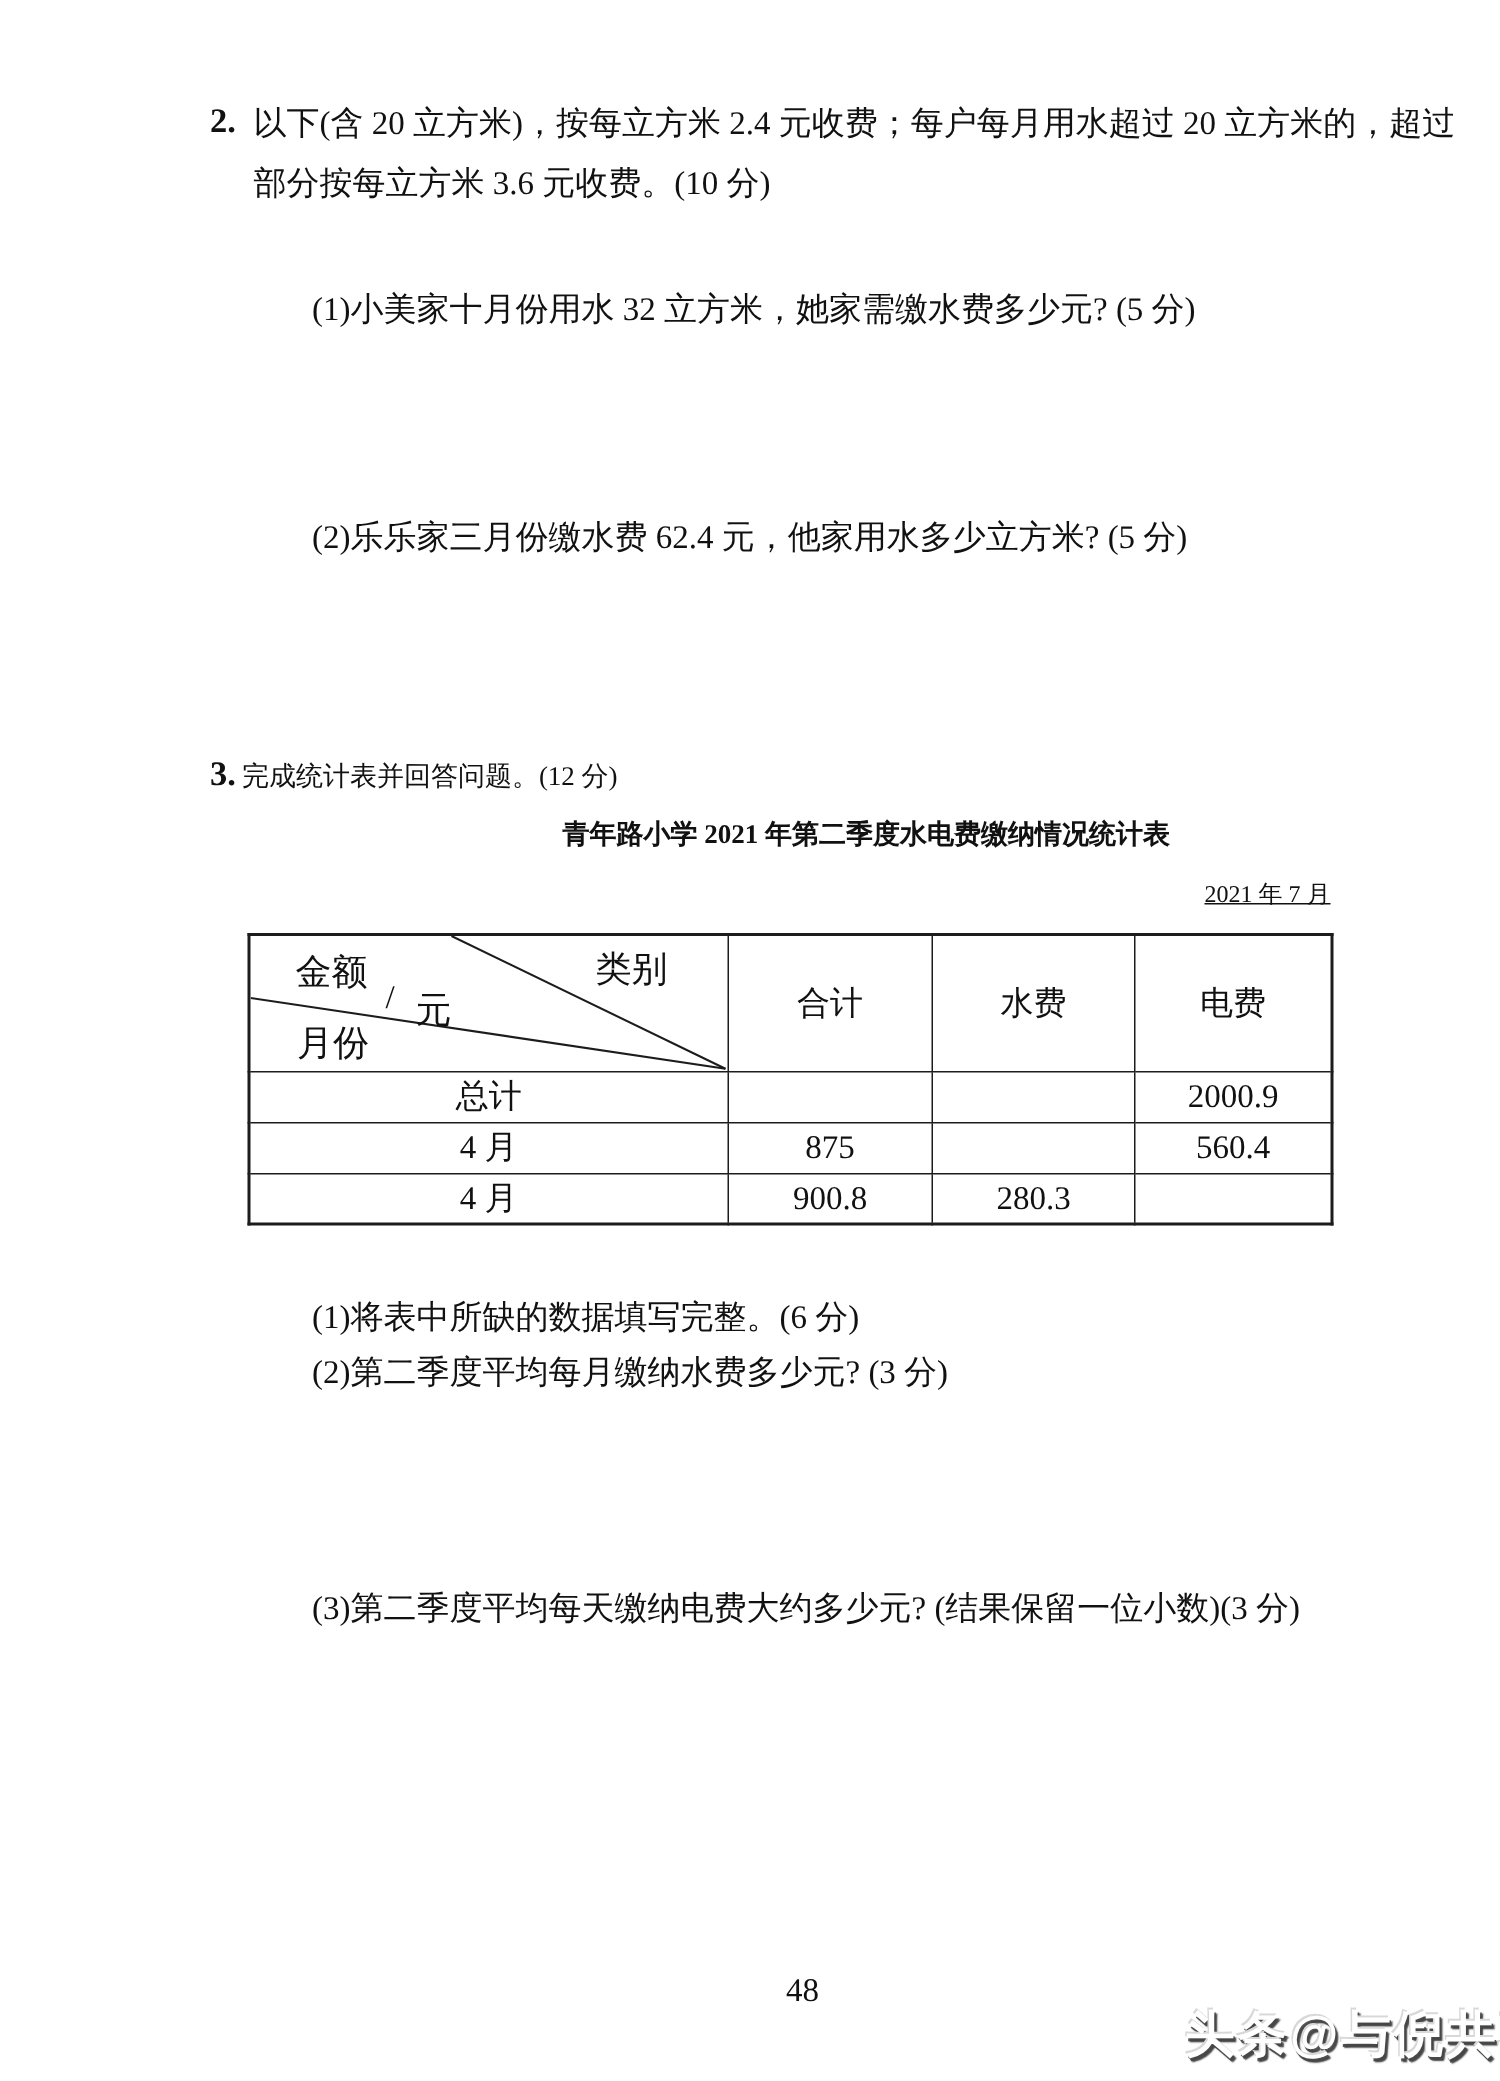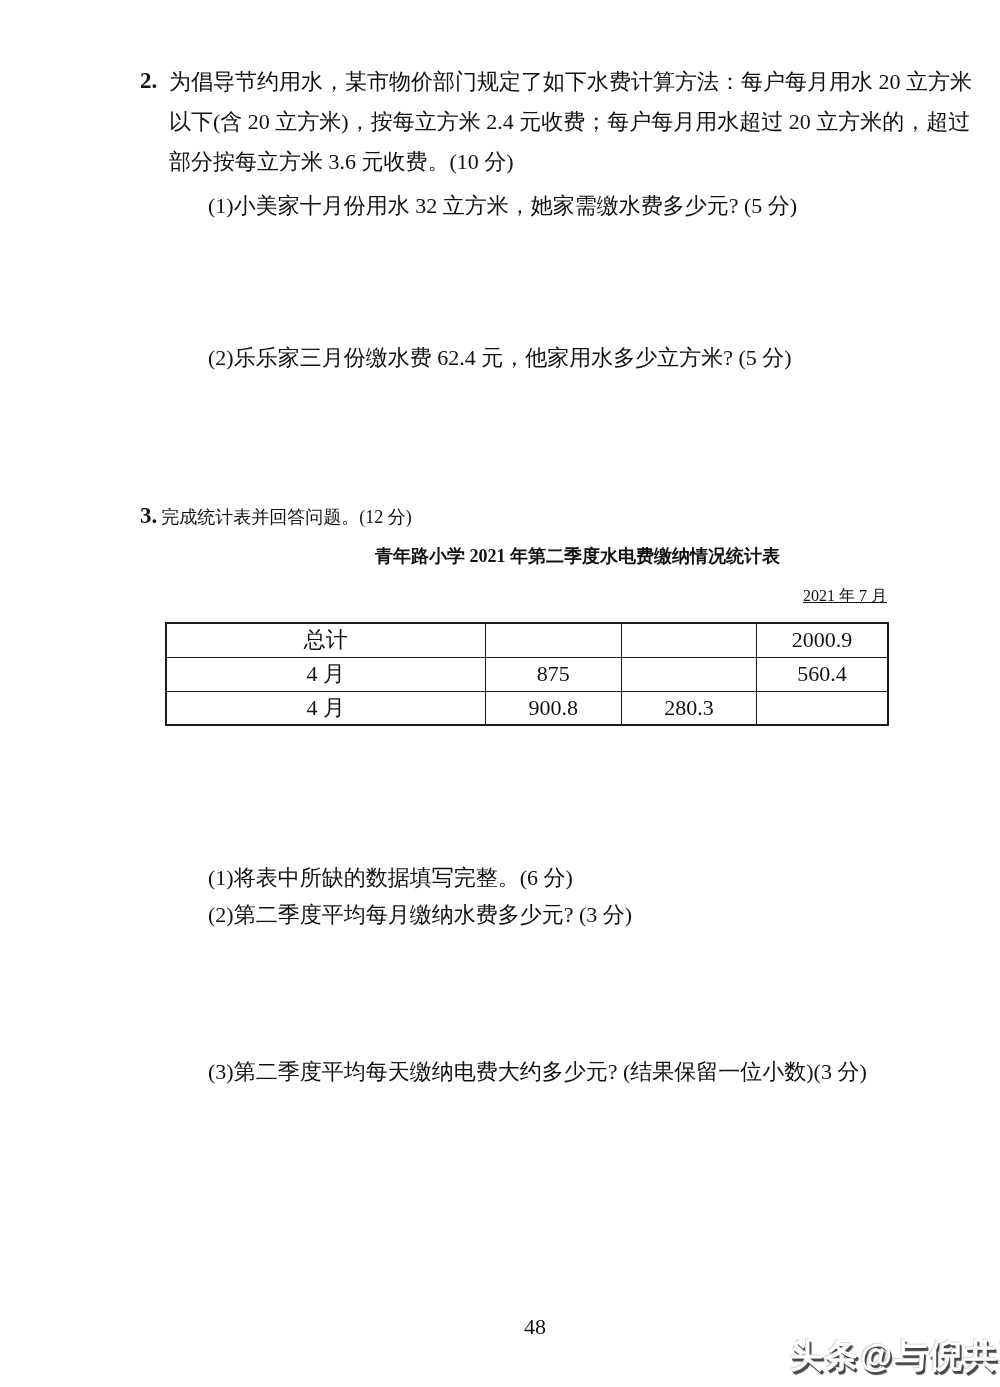--- a/index.html
+++ b/index.html
@@ -43,21 +43,20 @@
     text-shadow:-1px -1px 0 #d8d8d8, 2px 3px 1px #474747, 1px 2px 0 #5a5a5a;
     white-space:nowrap;
   }
 </style>
 </head>
 <body>
 
 <div class="abs" style="left:140px;top:62px;width:850px;">
   <span class="qnum abs" style="left:0;top:6px;">2.</span>
   <div style="margin-left:29px;">
-    <div class="para-line">为倡导节约用水，某市物价部门规定了如下水费计算方法：每户每月用水 20 立方米</div>
     <div class="para-line">以下(含 20 立方米)，按每立方米 2.4 元收费；每户每月用水超过 20 立方米的，超过</div>
     <div class="para-line">部分按每立方米 3.6 元收费。(10 分)</div>
   </div>
 </div>
 
 <div class="abs subq" style="left:168px;top:193px;">(1)小美家十月份用水 32 立方米，她家需缴水费多少元? (5 分)</div>
 <div class="abs subq" style="left:168px;top:345px;">(2)乐乐家三月份缴水费 62.4 元，他家用水多少立方米? (5 分)</div>
 
 <div class="abs" style="left:140px;top:503px;">
   <span class="qnum">3.</span>
@@ -68,20 +67,36 @@
 <div class="abs stat-date" style="left:165px;top:586px;width:722px;">2021 年 7 月</div>
 
 <table class="stat abs" style="left:165px;top:622px;">
   <colgroup>
     <col style="width:44.2%">
       <col style="width:18.9%">
       <col style="width:18.7%">
       <col style="width:18.2%">
   </colgroup>
   <tbody>
+    <tr class="hdr">
+      <td class="corner">
+        <svg viewBox="0 0 320 91" preserveAspectRatio="none">
+          <line x1="135" y1="0" x2="319" y2="90" stroke="#1c1c1c" stroke-width="1.4"></line>
+          <line x1="0" y1="42" x2="319" y2="90" stroke="#1c1c1c" stroke-width="1.4"></line>
+        </svg>
+        <span class="corner-label lbl-metric">金额</span>
+        <span class="corner-label lbl-slash">/</span>
+        <span class="corner-label lbl-unit">元</span>
+        <span class="corner-label lbl-category">类别</span>
+        <span class="corner-label lbl-month">月份</span>
+      </td>
+      <td>合计</td>
+      <td>水费</td>
+      <td>电费</td>
+    </tr>
     <tr class="data">
       <td>总计</td>
       <td></td>
       <td></td>
       <td>2000.9</td>
     </tr>
     <tr class="data">
       <td>4 月</td>
       <td>875</td>
       <td></td>

